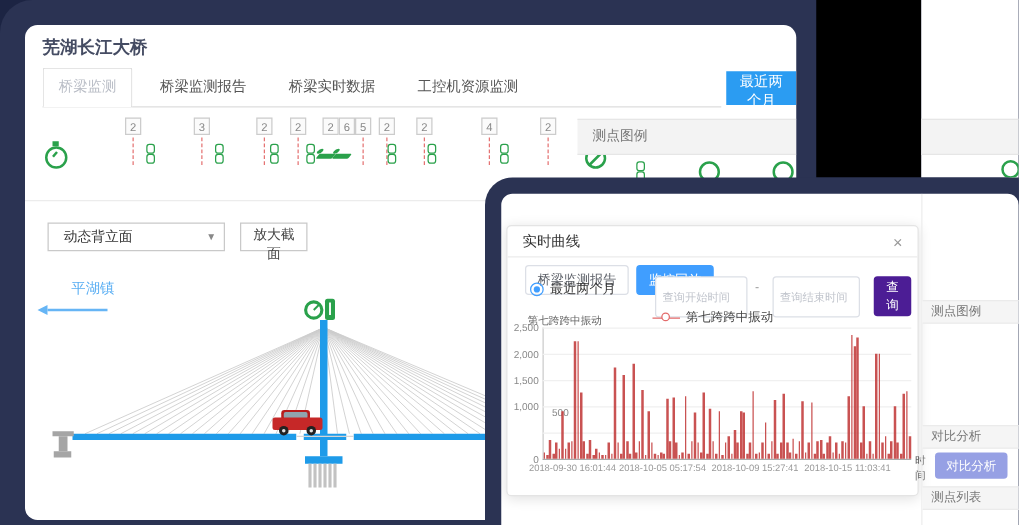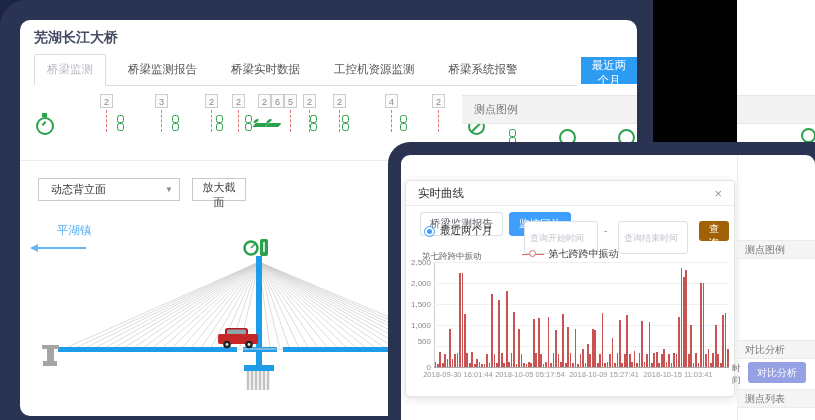--- a/index.html
+++ b/index.html
@@ -86,21 +86,21 @@
   .dtab{font-size:10.5px;padding:4px 9px;border:1px solid #dcdfe6;border-radius:3px;color:#5a5e66;background:#fff;cursor:pointer;}
   .dtab.active{background:#409eff;border-color:#409eff;color:#fff;}
   .radio-row{position:absolute;left:18px;top:43px;display:flex;align-items:center;gap:5px;font-size:10.5px;color:#333;}
   .radio{width:9px;height:9px;border:1px solid #409eff;border-radius:50%;position:relative;cursor:pointer;}
   .radio::after{content:"";position:absolute;inset:2px;background:#409eff;border-radius:50%;}
   .q-input{position:absolute;top:40px;height:33px;border:1px solid #dcdfe6;border-radius:3px;
            font-size:9px;color:#333;padding:0 5px;box-sizing:border-box;font-family:"Liberation Sans",sans-serif;}
   .q-input::placeholder{color:#c0c4cc;}
   .q1{left:118px;width:74px;} .q2{left:212px;width:70px;}
   .q-sep{position:absolute;left:198px;top:44px;font-size:10px;color:#999;}
-  .q-btn{position:absolute;left:293px;top:40px;width:30px;height:20px;background:#a16207;color:#fff;
+  .q-btn{position:absolute;left:293px;top:40px;width:30px;height:32px;background:#4c1d95;color:#fff;
          font-size:10px;border:none;border-radius:3px;cursor:pointer;}
   .legend-row{position:absolute;top:66px;left:0;right:0;display:flex;justify-content:center;
               align-items:center;gap:5px;font-size:10px;color:#444;}
   .lg-marker{width:22px;height:0;border-top:1.5px solid #e36a6a;position:relative;}
   .lg-marker::after{content:"";position:absolute;width:5px;height:5px;border:1.5px solid #e36a6a;
               border-radius:50%;background:#fff;left:7px;top:-4.5px;}
   .chart-title{position:absolute;left:16px;top:70px;font-size:8.5px;color:#666;}
   .chart{position:absolute;left:0;top:0;width:330px;height:217px;}
   .gl{position:absolute;left:28px;width:295px;border-top:1px solid #f0f0f0;}
   .gl.base{border-top:1px solid #aaa;}
@@ -135,21 +135,20 @@
 </div>
 
 <div class="main-window">
   <div class="mw-title">芜湖长江大桥</div>
 
   <div class="tabbar">
       <div class="tab active">桥梁监测</div>
       <div class="tab">桥梁监测报告</div>
       <div class="tab">桥梁实时数据</div>
       <div class="tab">工控机资源监测</div>
-      <div class="tab">桥梁系统报警</div>
     </div>
   <button class="video-btn">最近两个月</button>
 
   <div class="strip">
     <div class="stopwatch"></div>
     <div class="slash-circle"></div>
   <div class="s-badge" style="left: 80px;">2</div>
       <div class="s-dash" style="left: 86px;"></div>
       <div class="chain" style="left: 96px; top: 28px;"></div>
       <div class="s-badge" style="left: 135px;">3</div>
@@ -319,21 +318,21 @@
         <div class="xaxis-name">时间</div>
       <div class="gl" style="top: 81px;"></div>
           <div class="yt" style="top: 77px;">2,500</div>
           <div class="gl" style="top: 102px;"></div>
           <div class="yt" style="top: 98px;">2,000</div>
           <div class="gl" style="top: 123px;"></div>
           <div class="yt" style="top: 119px;">1,500</div>
           <div class="gl" style="top: 144px;"></div>
           <div class="yt" style="top: 140px;">1,000</div>
           <div class="gl" style="top: 165px;"></div>
-          <div class="yt" style="top: 156px;">500</div>
+          <div class="yt" style="top: 145px; margin-left: 24px;">500</div>
           <div class="gl base" style="top: 186px;"></div>
           <div class="yt" style="top: 182px;">0</div>
           <div class="bar" style="left: 28.5px; top: 180.96px; height: 5.04px;"></div>
           <div class="bar" style="left: 30.96px; top: 183.48px; height: 2.52px;"></div>
           <div class="bar" style="left: 33.42px; top: 171.3px; height: 14.7px;"></div>
           <div class="bar" style="left: 35.88px; top: 182.22px; height: 3.78px;"></div>
           <div class="bar" style="left: 38.34px; top: 172.56px; height: 13.44px;"></div>
           <div class="bar" style="left: 40.8px; top: 178.44px; height: 7.56px;"></div>
           <div class="bar" style="left: 43.26px; top: 148.2px; height: 37.8px;"></div>
           <div class="bar" style="left: 45.72px; top: 177.6px; height: 8.4px;"></div>

